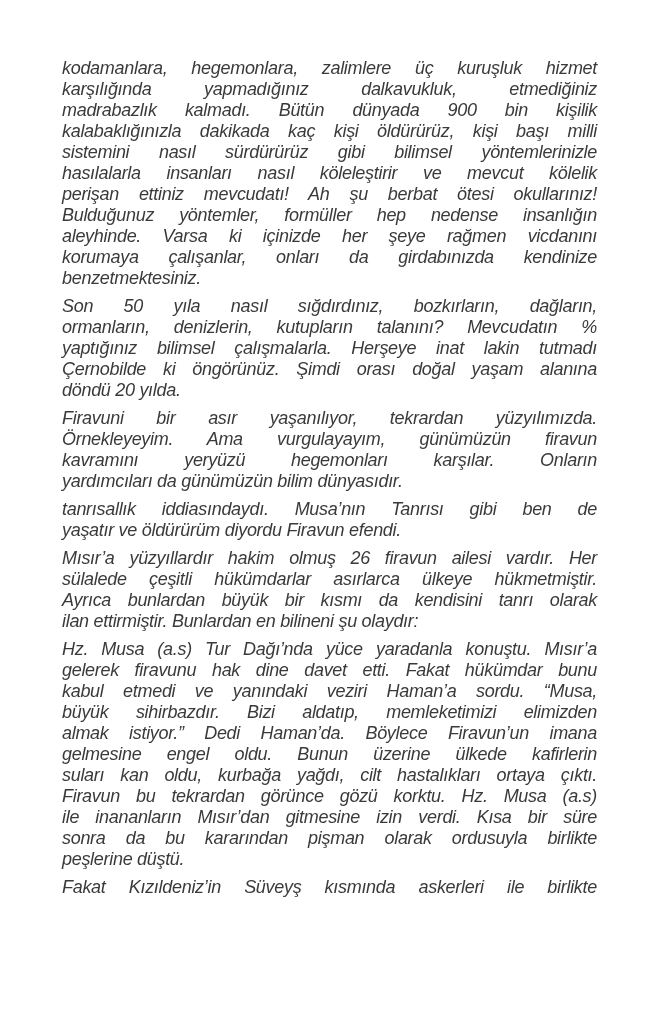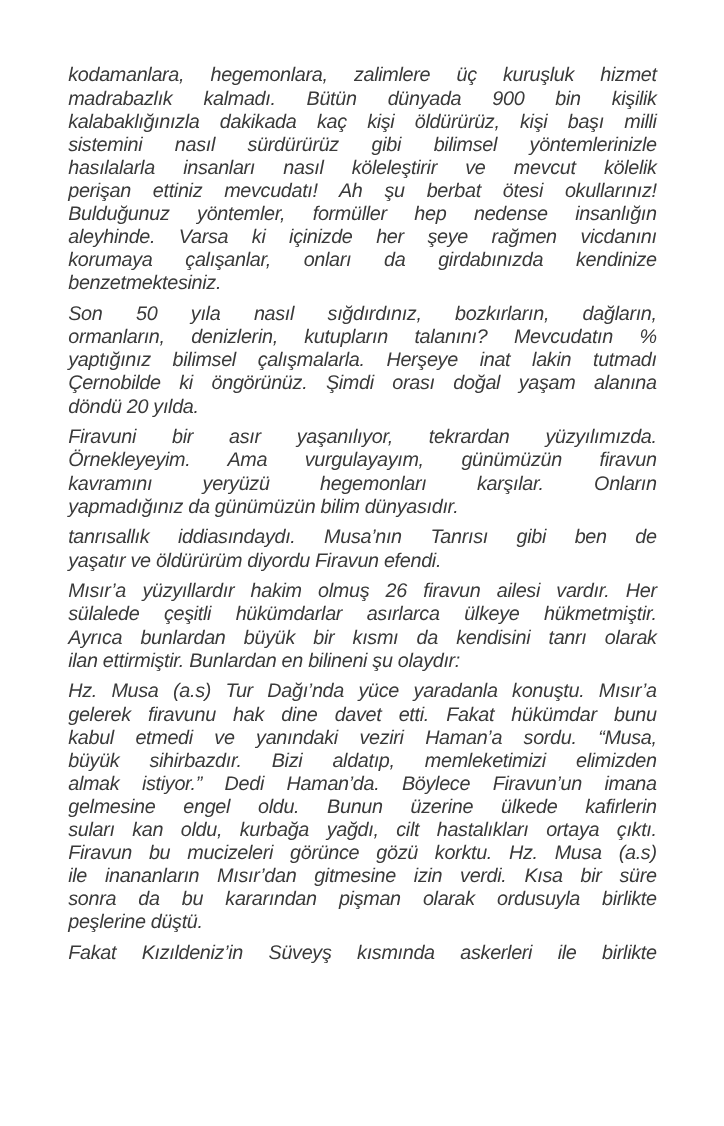--- a/index.html
+++ b/index.html
@@ -50,20 +50,21 @@
     color: #1f1f1f;
   }
 </style>
 </head>
 <body>
 
 <div class="page">
   <div class="text-block" id="text-block">
       <div class="paragraph">
         <div class="line">kodamanlara, hegemonlara, zalimlere üç kuruşluk hizmet</div>
+        <div class="line">karşılığında yapmadığınız dalkavukluk, etmediğiniz</div>
         <div class="line">madrabazlık kalmadı. Bütün dünyada 900 bin kişilik</div>
         <div class="line">kalabaklığınızla dakikada kaç kişi öldürürüz, kişi başı milli</div>
         <div class="line">sistemini nasıl sürdürürüz gibi bilimsel yöntemlerinizle</div>
         <div class="line">hasılalarla insanları nasıl köleleştirir ve mevcut kölelik</div>
         <div class="line">perişan ettiniz mevcudatı! Ah şu berbat ötesi okullarınız!</div>
         <div class="line">Bulduğunuz yöntemler, formüller hep nedense insanlığın</div>
         <div class="line">aleyhinde. Varsa ki içinizde her şeye rağmen vicdanını</div>
         <div class="line">korumaya çalışanlar, onları da girdabınızda kendinize</div>
         <div class="line last">benzetmektesiniz.</div>
       </div>
@@ -71,41 +72,41 @@
         <div class="line">Son 50 yıla nasıl sığdırdınız, bozkırların, dağların,</div>
         <div class="line">ormanların, denizlerin, kutupların talanını? Mevcudatın %</div>
         <div class="line">yaptığınız bilimsel çalışmalarla. Herşeye inat lakin tutmadı</div>
         <div class="line">Çernobilde ki öngörünüz. Şimdi orası doğal yaşam alanına</div>
         <div class="line last">döndü 20 yılda.</div>
       </div>
       <div class="paragraph">
         <div class="line">Firavuni bir asır yaşanılıyor, tekrardan yüzyılımızda.</div>
         <div class="line">Örnekleyeyim. Ama vurgulayayım, günümüzün firavun</div>
         <div class="line">kavramını yeryüzü hegemonları karşılar. Onların</div>
-        <div class="line last">yapmadığınız da günümüzün bilim dünyasıdır.</div>
+        <div class="line last">yardımcıları da günümüzün bilim dünyasıdır.</div>
       </div>
       <div class="paragraph">
         <div class="line">tanrısallık iddiasındaydı. Musa’nın Tanrısı gibi ben de</div>
         <div class="line last">yaşatır ve öldürürüm diyordu Firavun efendi.</div>
       </div>
       <div class="paragraph">
         <div class="line">Mısır’a yüzyıllardır hakim olmuş 26 firavun ailesi vardır. Her</div>
         <div class="line">sülalede çeşitli hükümdarlar asırlarca ülkeye hükmetmiştir.</div>
         <div class="line">Ayrıca bunlardan büyük bir kısmı da kendisini tanrı olarak</div>
         <div class="line last">ilan ettirmiştir. Bunlardan en bilineni şu olaydır:</div>
       </div>
       <div class="paragraph">
         <div class="line">Hz. Musa (a.s) Tur Dağı’nda yüce yaradanla konuştu. Mısır’a</div>
         <div class="line">gelerek firavunu hak dine davet etti. Fakat hükümdar bunu</div>
         <div class="line">kabul etmedi ve yanındaki veziri Haman’a sordu.  “Musa,</div>
         <div class="line">büyük sihirbazdır. Bizi aldatıp, memleketimizi elimizden</div>
         <div class="line">almak istiyor.” Dedi Haman’da. Böylece Firavun’un imana</div>
         <div class="line">gelmesine engel oldu. Bunun üzerine ülkede kafirlerin</div>
         <div class="line">suları kan oldu, kurbağa yağdı, cilt hastalıkları ortaya çıktı.</div>
-        <div class="line">Firavun bu mucizeleri görünce gözü korktu. Hz. Musa (a.s)</div>
+        <div class="line">Firavun bu tekrardan görünce gözü korktu. Hz. Musa (a.s)</div>
         <div class="line">ile inananların Mısır’dan gitmesine izin verdi. Kısa bir süre</div>
         <div class="line">sonra da bu kararından pişman olarak ordusuyla birlikte</div>
         <div class="line last">peşlerine düştü.</div>
       </div>
       <div class="paragraph">
         <div class="line">Fakat Kızıldeniz’in Süveyş kısmında askerleri ile birlikte</div>
       </div>
     </div>
   <div class="page-number">60</div>
 </div>

